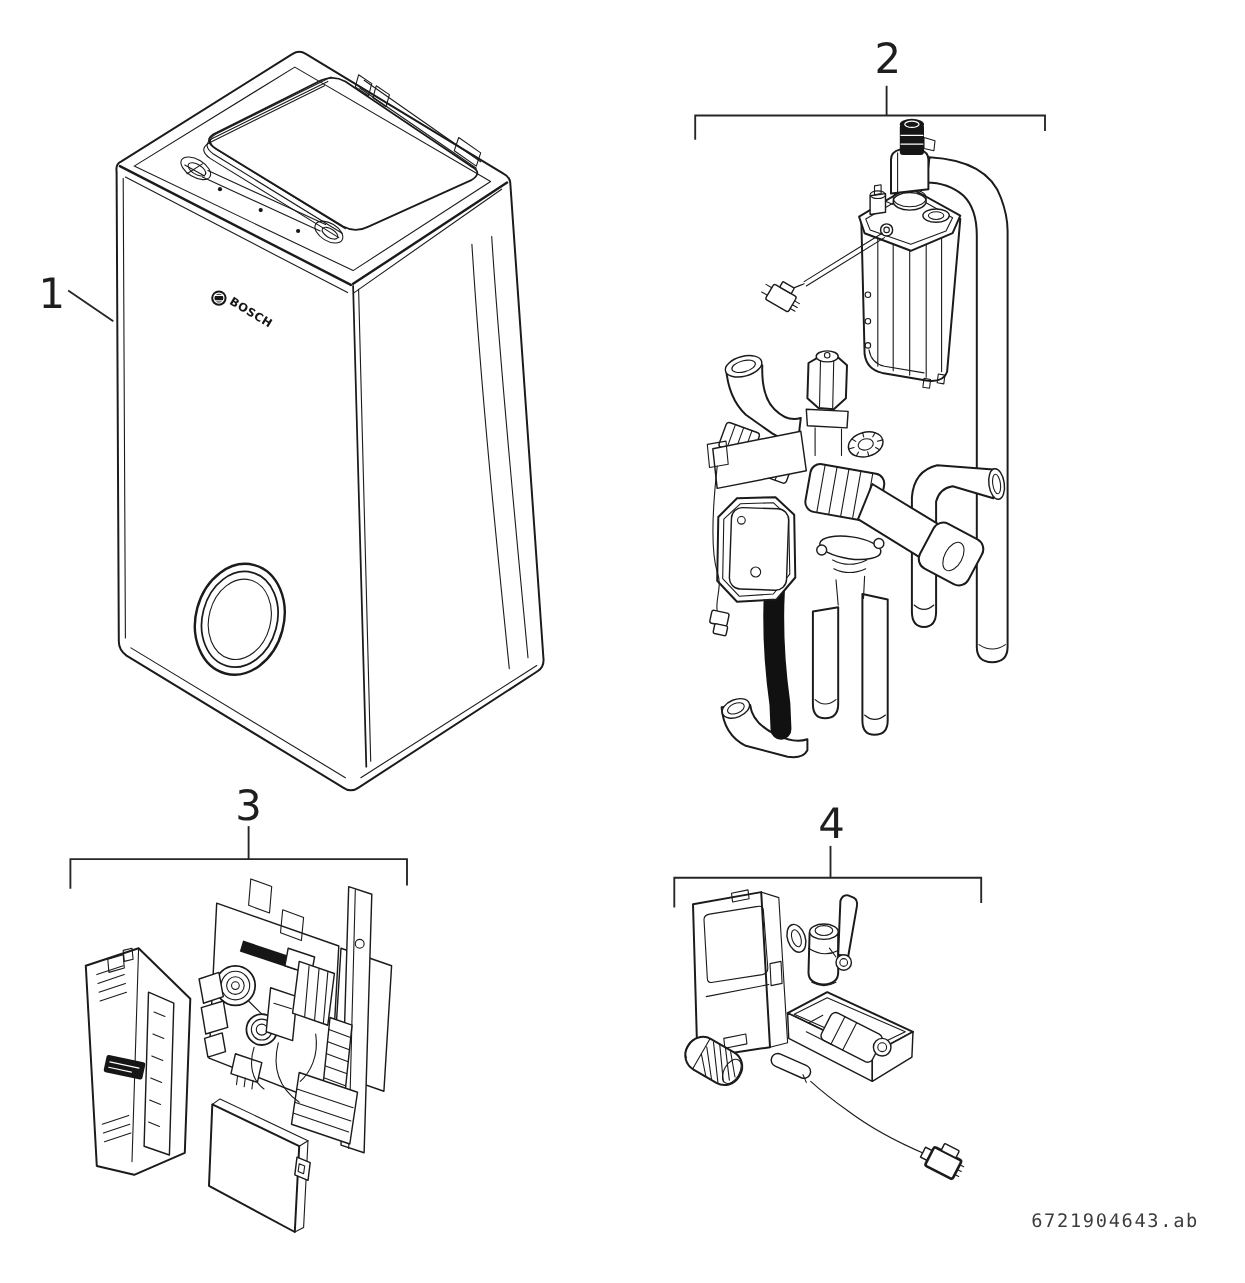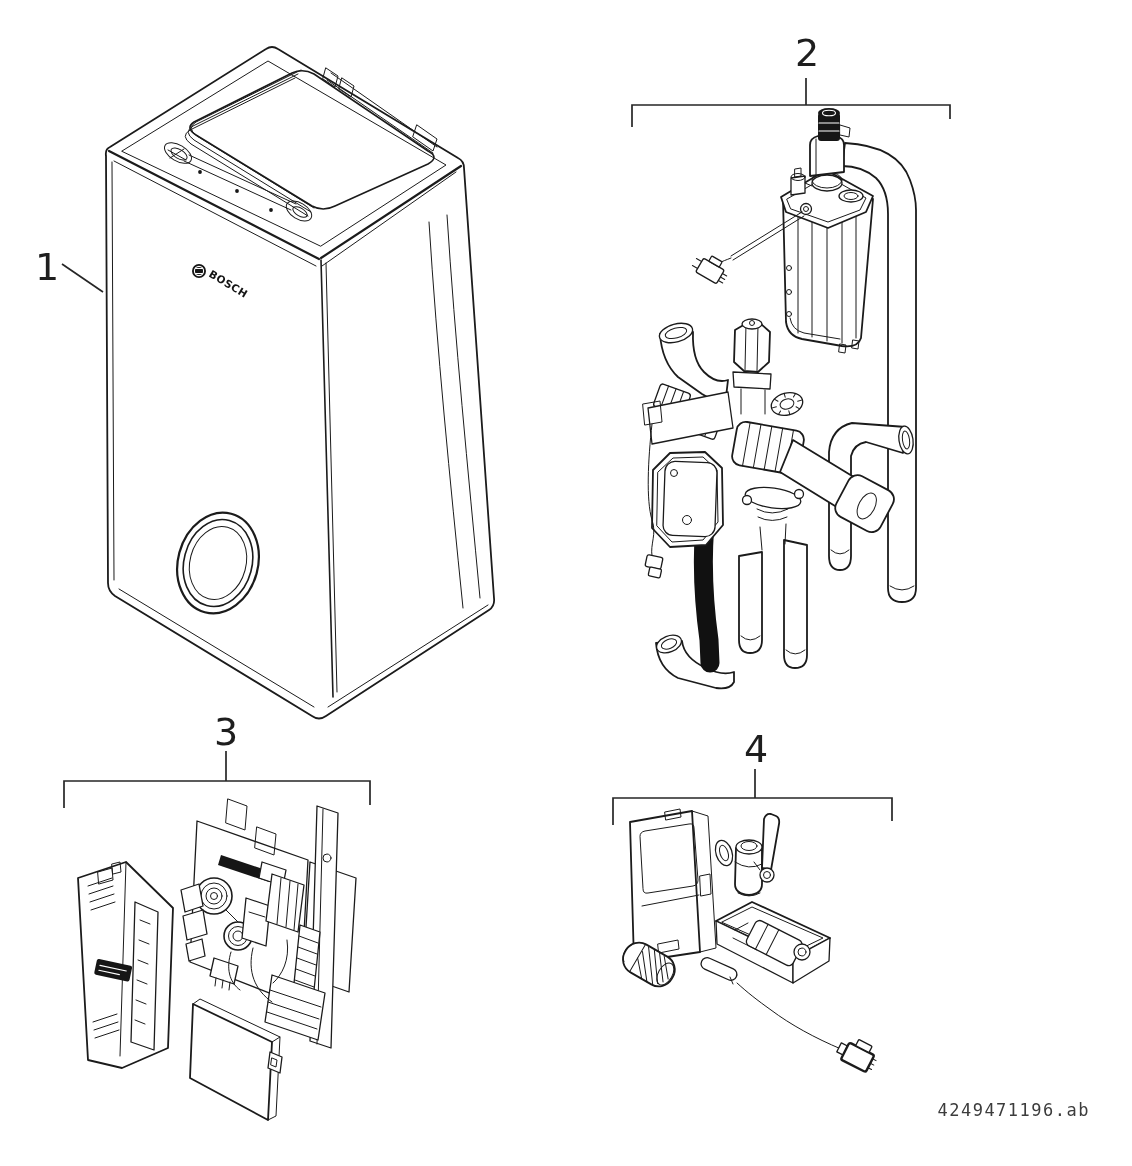--- a/index.html
+++ b/index.html
@@ -384,14 +384,14 @@
       </g>
     </g>
   </g>
 </svg>
 
   <div class="callout" style="left:47px;top:247px;">1</div>
   <div class="callout" style="left:807px;top:33px;">2</div>
   <div class="callout" style="left:226px;top:712px;">3</div>
   <div class="callout" style="left:756px;top:729px;">4</div>
 
-  <div class="docnum">4249471196.ab</div>
+  <div class="docnum">6721904643.ab</div>
 </div>
 
 </body></html>

